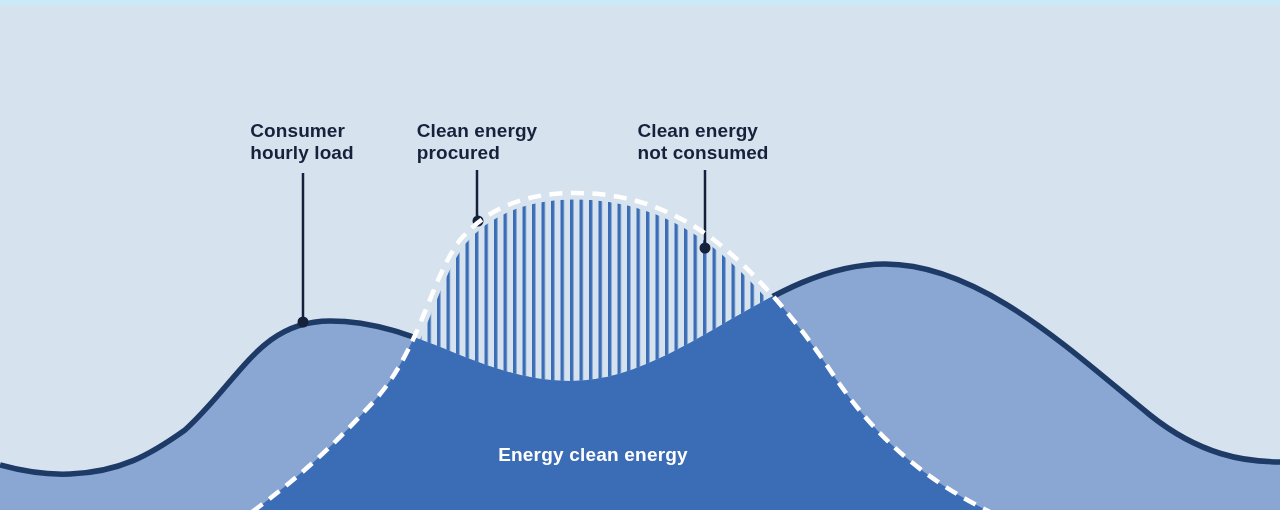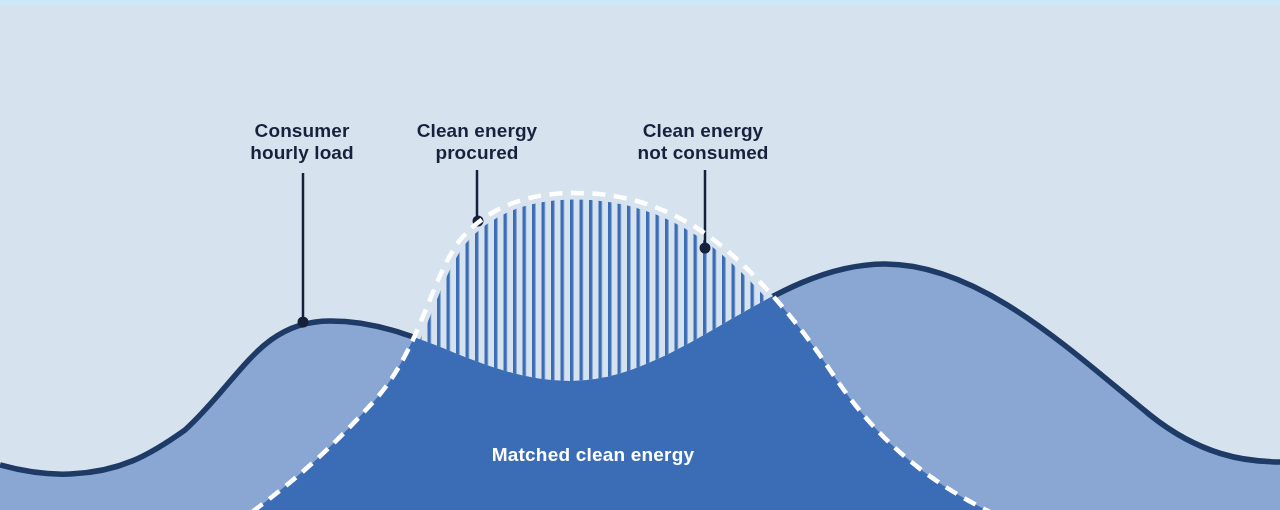--- a/index.html
+++ b/index.html
@@ -11,21 +11,20 @@
     background:#d6e2ee;
   }
   .top-strip{
     position:absolute;top:0;left:0;width:100%;height:6px;
     background:#cbe9f7;
   }
   svg.diagram{position:absolute;top:0;left:0;}
   .callout{
     position:absolute;
     transform:translateX(-50%);
-    text-align:center;
     font-weight:bold;
     font-size:19px;
     line-height:22px;
     letter-spacing:0.1px;
     color:#16213b;
     white-space:pre-line;
   }
   .area-label{
     position:absolute;
     transform:translateX(-50%);
@@ -93,15 +92,15 @@
   <div class="callout" style="left:302px;top:120px;">Consumer
 hourly load</div>
 
   <div class="callout" style="left:477px;top:120px;">Clean energy
 procured</div>
 
   <div class="callout" style="left:703px;top:120px;">Clean energy
 not consumed</div>
 
 
-  <div class="area-label single" style="left:593px;top:444px;">Matched clean energy</div>
+  <div class="area-label single" style="left:593px;top:444px;">Energy clean energy</div>
 
 </div>
 
 </body></html>

